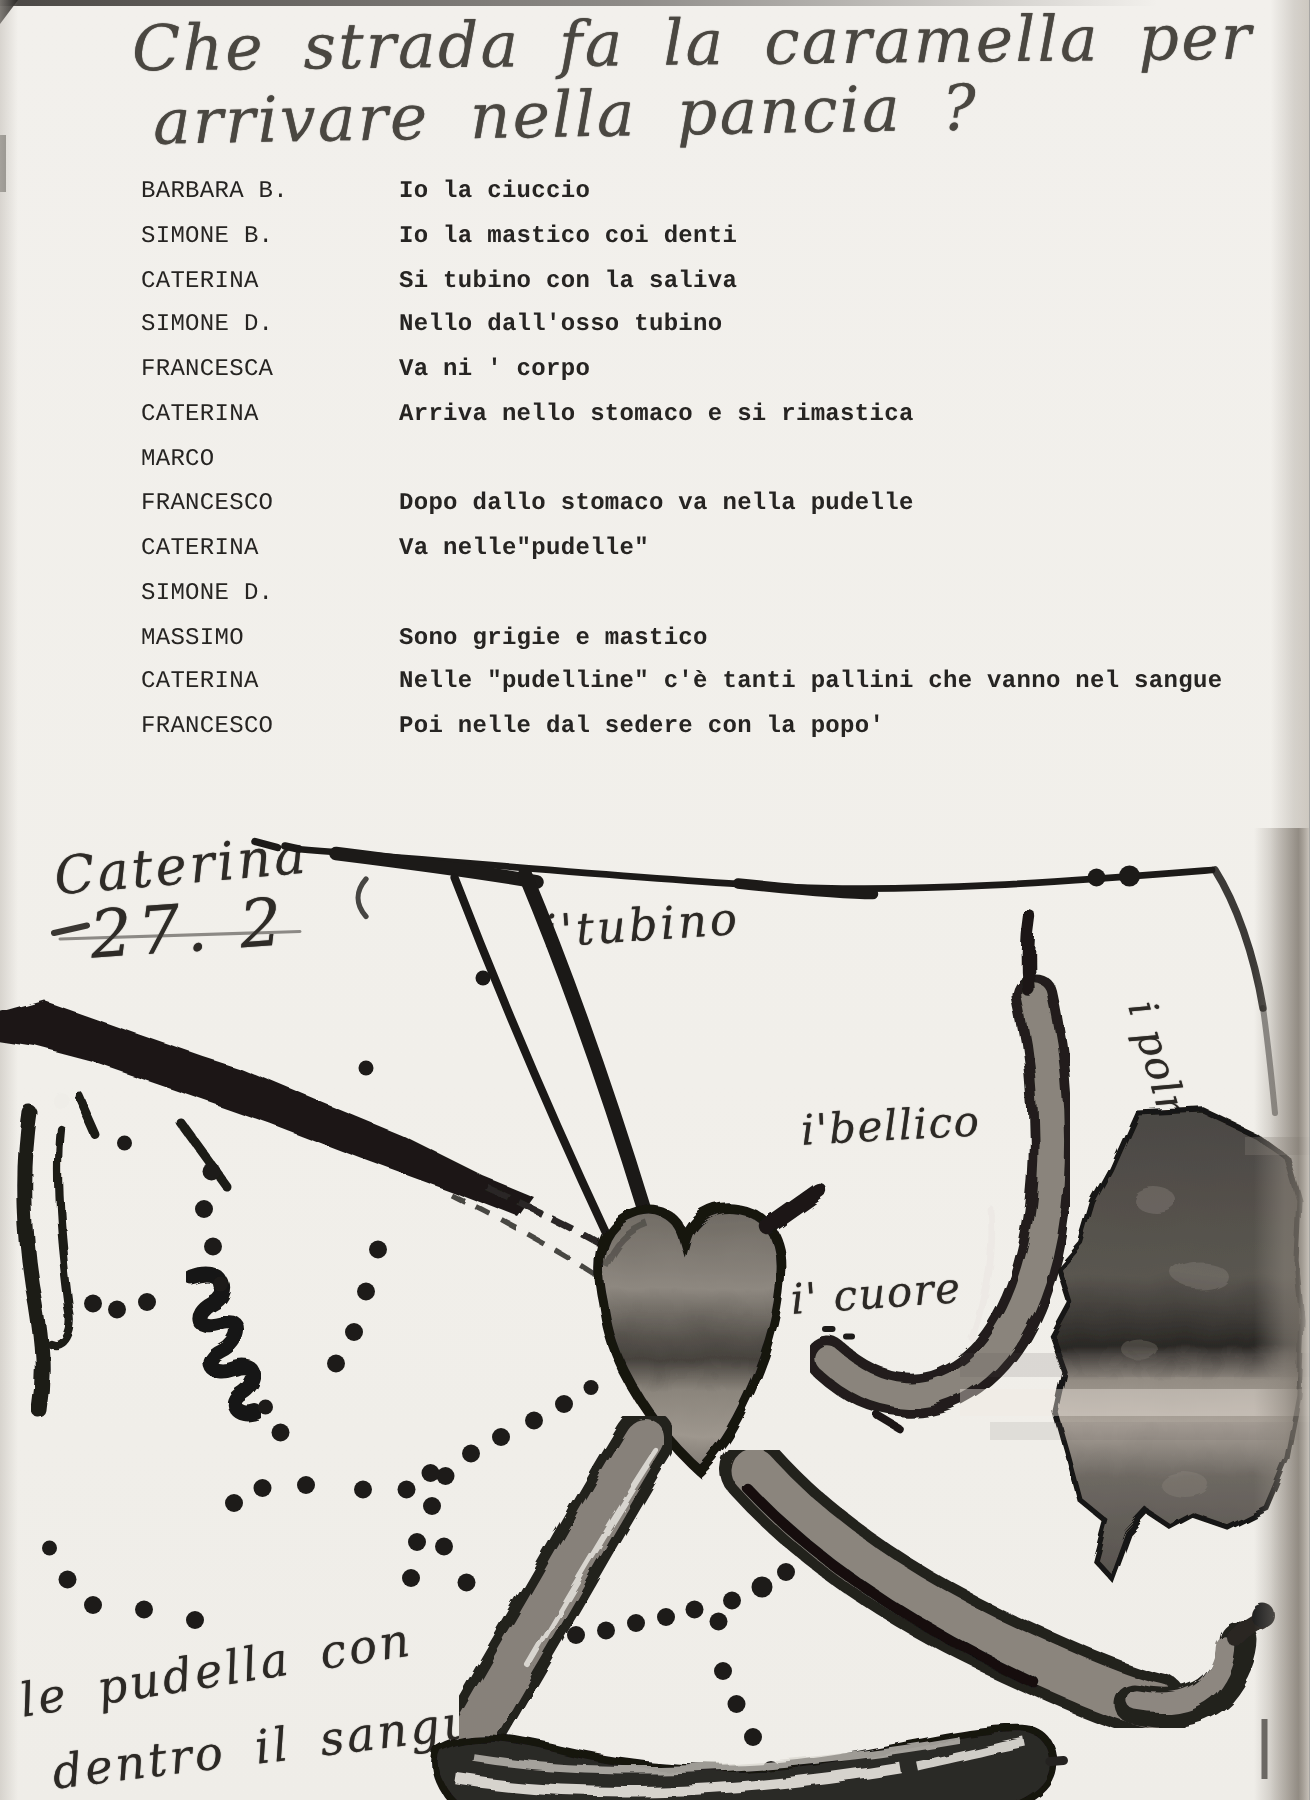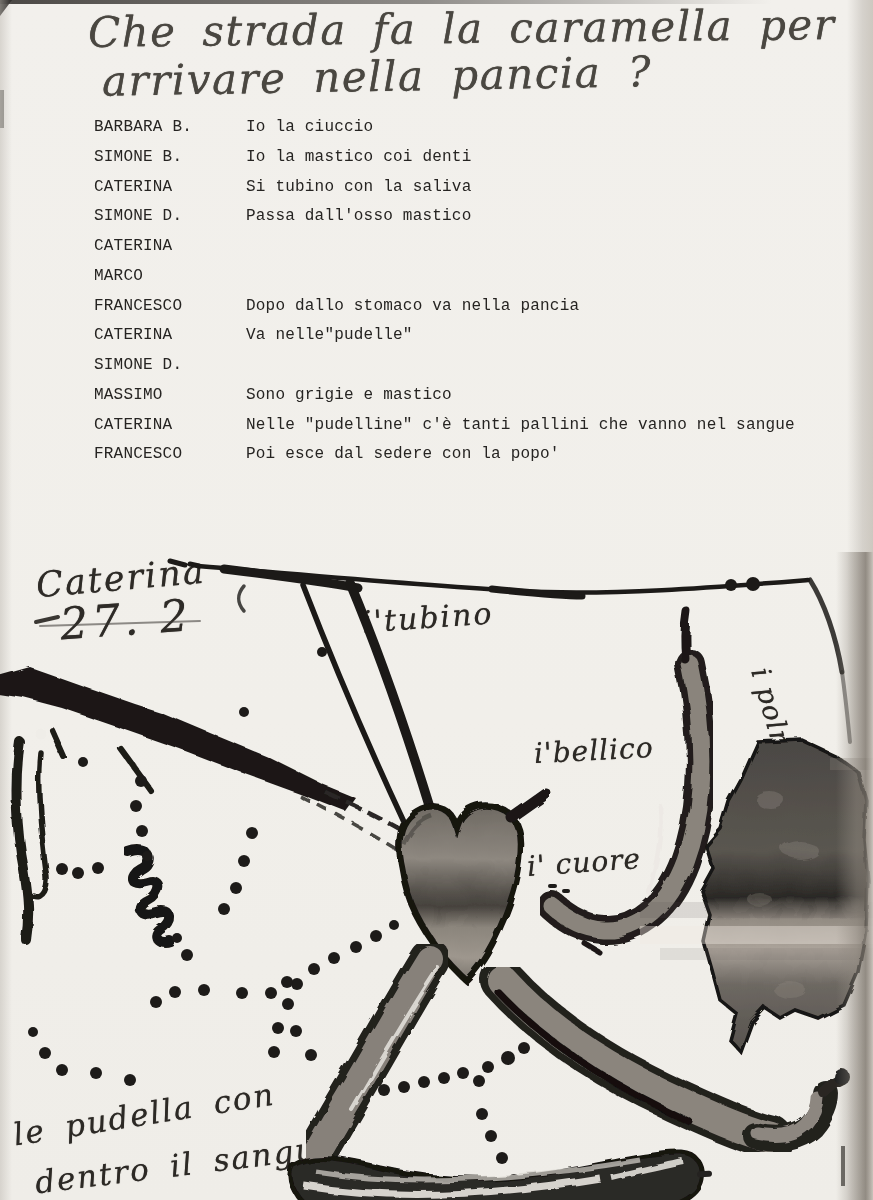--- a/index.html
+++ b/index.html
@@ -30,23 +30,23 @@
   .lab-bellico{left:534px;top:734px;font-size:28px;letter-spacing:1px;transform:rotate(-3deg);color:#2c2925;}
   .lab-cuore{left:527px;top:846px;font-size:28px;letter-spacing:1px;transform:rotate(-4deg);color:#2c2925;}
   .lab-polmoni{left:775px;top:664px;font-size:27px;letter-spacing:1px;transform:rotate(74deg);transform-origin:0 0;color:#2c2925;}
   .lab-pudella1{left:12px;top:1096px;font-size:31px;letter-spacing:2px;word-spacing:8px;transform:rotate(-9deg);color:#2c2925;}
   .lab-pudella2{left:34px;top:1146px;font-size:31px;letter-spacing:2px;word-spacing:8px;transform:rotate(-7deg);color:#2c2925;}
 
   
   .transcript{position:absolute;left:94px;top:113px;width:740px;z-index:3;
     font-family:"Liberation Mono","DejaVu Sans Mono",monospace;font-size:16px;
     color:#262422;letter-spacing:.2px;}
-  .t-row{display:flex;line-height:29.75px;}
+  .t-row{display:flex;line-height:29.75px;gap:20px;}
   .t-speaker{width:152px;flex:0 0 152px;}
-  .t-text{flex:1;}
+  .t-text{flex:1;font-weight:bold;}
 
   svg#draw{position:absolute;left:0;top:552px;z-index:2;}
 </style>
 </head>
 <body>
 
 <div id="page">
 
   <div class="top-edge"></div>
   <div class="corner-mark"></div>
@@ -64,52 +64,57 @@
     <div class="t-row">
         <div class="t-speaker">SIMONE B.</div>
         <div class="t-text">Io la mastico coi denti</div>
       </div>
     <div class="t-row">
         <div class="t-speaker">CATERINA</div>
         <div class="t-text">Si tubino con la saliva</div>
       </div>
     <div class="t-row">
         <div class="t-speaker">SIMONE D.</div>
-        <div class="t-text">Passa dall'osso mastico</div>
+        <div class="t-text">Nello dall'osso tubino</div>
+      </div>
+    <div class="t-row">
+        <div class="t-speaker">FRANCESCA</div>
+        <div class="t-text">Va ni ' corpo</div>
       </div>
     <div class="t-row">
         <div class="t-speaker">CATERINA</div>
+        <div class="t-text">Arriva nello stomaco e si rimastica</div>
       </div>
     <div class="t-row">
         <div class="t-speaker">MARCO</div>
       </div>
     <div class="t-row">
         <div class="t-speaker">FRANCESCO</div>
-        <div class="t-text">Dopo dallo stomaco va nella pancia</div>
+        <div class="t-text">Dopo dallo stomaco va nella pudelle</div>
       </div>
     <div class="t-row">
         <div class="t-speaker">CATERINA</div>
         <div class="t-text">Va nelle"pudelle"</div>
       </div>
     <div class="t-row">
         <div class="t-speaker">SIMONE D.</div>
       </div>
     <div class="t-row">
         <div class="t-speaker">MASSIMO</div>
         <div class="t-text">Sono grigie e mastico</div>
       </div>
     <div class="t-row">
         <div class="t-speaker">CATERINA</div>
       <div class="t-text">
         <div>Nelle "pudelline" c'è tanti pallini che vanno nel sangue</div>
       </div>
     </div>
     <div class="t-row">
         <div class="t-speaker">FRANCESCO</div>
-        <div class="t-text">Poi esce dal sedere con la popo'</div>
+        <div class="t-text">Poi nelle dal sedere con la popo'</div>
       </div>
   </div>
 
   <div class="hand sig-name">Caterina</div>
   <div class="hand sig-date">27. 2</div>
   <div class="hand lab-tubino">i'tubino</div>
   <div class="hand lab-bellico">i'bellico</div>
   <div class="hand lab-cuore">i' cuore</div>
   <div class="hand lab-polmoni">i polmoni</div>
   <div class="hand lab-pudella1">le pudella con</div>

